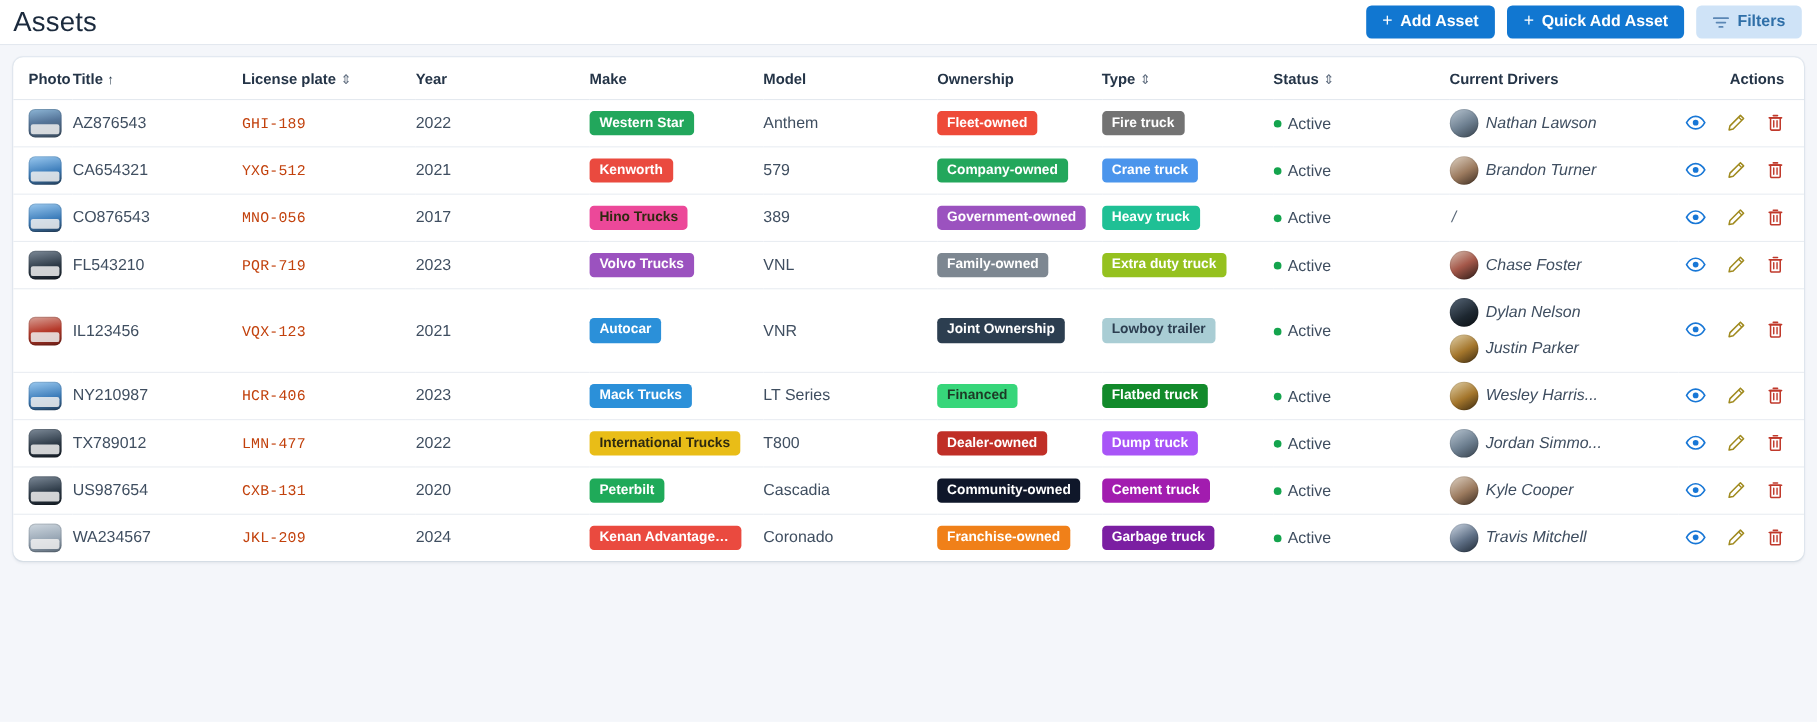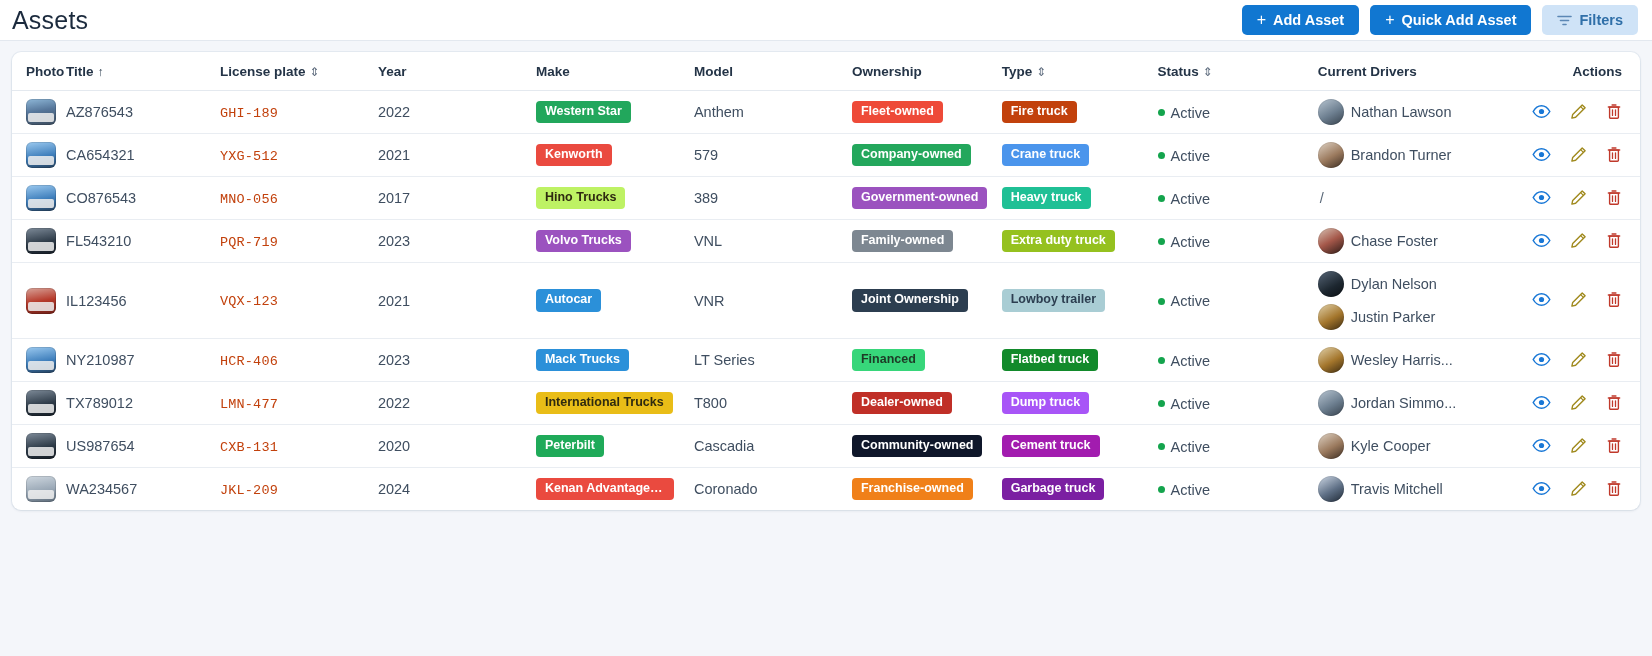--- a/index.html
+++ b/index.html
@@ -95,21 +95,21 @@
     display: inline-block; padding: 3px 9px 4px 9px;
     border-radius: 4px; font-size: 12.5px; font-weight: bold;
     line-height: 1.25; white-space: nowrap;
     max-width: 138px; overflow: hidden; text-overflow: ellipsis;
     vertical-align: middle;
   }
 
   .status { display: inline-flex; align-items: center; gap: 6px; font-size: 14.5px; color: #3f4e60; }
   .dot { width: 7px; height: 7px; border-radius: 50%; background: #14a44d; display: inline-block; }
 
-  .drivers { display: flex; flex-direction: column; gap: 7px; }
+  .drivers { display: flex; flex-direction: column; gap: 7px; font-style: italic; }
   .driver { display: flex; align-items: center; gap: 7px; }
   .avatar {
     width: 26px; height: 26px; border-radius: 50%;
     background: linear-gradient(150deg, #b9c6d2 0%, #6d7f90 55%, #35404b 100%);
     flex: 0 0 auto; box-shadow: inset 0 0 0 1px rgba(0,0,0,.08);
   }
   .avatar.v2 { background: linear-gradient(150deg, #e0d4c6 0%, #9b7a5e 55%, #3a2b20 100%); }
   .avatar.v3 { background: linear-gradient(150deg, #cfd9e6 0%, #5f7086 55%, #1e2834 100%); }
   .avatar.v4 { background: linear-gradient(150deg, #d8c3b5 0%, #a5584a 50%, #2a1a16 100%); }
   .avatar.v5 { background: linear-gradient(150deg, #586778 0%, #1d2730 60%, #0b0f13 100%); }
@@ -216,21 +216,21 @@
             <tr>
     <td class="t-photo">
       <span class="thumb "></span>
     </td>
     <td class="cell-text">AZ876543</td>
     <td><span class="mono">GHI-189</span></td>
     <td class="cell-text">2022</td>
     <td><span class="pill" style="background:#22a75c;color:#ffffff">Western Star</span></td>
     <td class="cell-text">Anthem</td>
     <td><span class="pill" style="background:#ee4a38;color:#ffffff">Fleet-owned</span></td>
-    <td><span class="pill" style="background:#c2410c;color:#ffffff">Fire truck</span></td>
+    <td><span class="pill" style="background:#737373;color:#ffffff">Fire truck</span></td>
     <td>
       <span class="status">
                   <span class="dot"></span>
                   <span>Active</span>
                 </span>
     </td>
     <td>
                 <div class="drivers">
                   <div class="driver">
               <span class="avatar "></span>
@@ -313,21 +313,21 @@
       </span>
     </td>
             </tr>
             <tr>
     <td class="t-photo">
       <span class="thumb sky"></span>
     </td>
     <td class="cell-text">CO876543</td>
     <td><span class="mono">MNO-056</span></td>
     <td class="cell-text">2017</td>
-    <td><span class="pill" style="background:#bef264;color:#2e2a10">Hino Trucks</span></td>
+    <td><span class="pill" style="background:#ec4899;color:#2e2a10">Hino Trucks</span></td>
     <td class="cell-text">389</td>
     <td><span class="pill" style="background:#9b52bf;color:#ffffff">Government-owned</span></td>
     <td><span class="pill" style="background:#1fc095;color:#ffffff">Heavy truck</span></td>
     <td>
       <span class="status">
                   <span class="dot"></span>
                   <span>Active</span>
                 </span>
     </td>
     <td>

